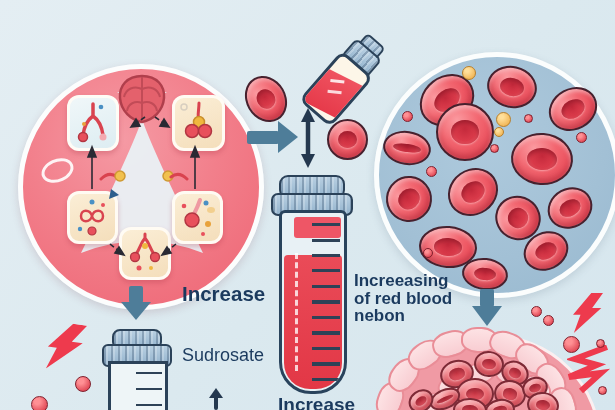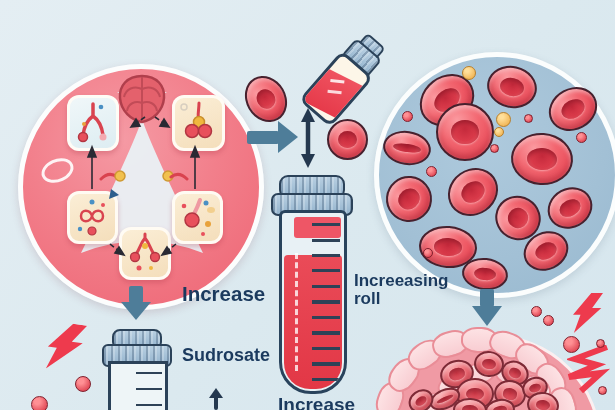--- a/index.html
+++ b/index.html
@@ -36,21 +36,21 @@
   .cap{position:absolute;border:2.5px solid #2b4259;border-radius:8px;
     background:repeating-linear-gradient(90deg,rgba(30,55,85,.28) 0 2px,rgba(255,255,255,.22) 2px 4px,rgba(0,0,0,0) 4px 7px),linear-gradient(180deg,#b9d0e2 0%,#93b3cd 100%);}
   
   .shaft{position:absolute;background:#4e7d99;border-radius:2px;}
   .tri{position:absolute;width:0;height:0;}
   .navy{background:#24384f;}
   
   .st{position:absolute;border-radius:45%;background:linear-gradient(180deg,#fde2e4 0%,#f8cdd2 100%);border:2px solid #e98d97;}
   .label{position:absolute;color:#1b3a5e;}
   .l1{font-size:20.5px;font-weight:700;line-height:24px;}
-  .l2{font-size:18px;font-weight:700;line-height:22px;}
+  .l2{font-size:18px;font-weight:400;line-height:22px;}
   .l3{font-size:17px;font-weight:600;line-height:17.5px;}
   .l4{font-size:19px;font-weight:700;}
   svg{display:block;}
 </style>
 </head>
 <body>
 
 <div class="stage">
 
   <div class="abs circleL">
@@ -271,17 +271,18 @@
   <div class="d" style="left:598px;top:386px;width:7px;height:7px;"></div>
 
   <div class="label l1 abs" style="left:182px;top:282px;">
     <div>Increase</div>
   </div>
   <div class="label l2 abs" style="left:182px;top:344px;">
     <div>Sudrosate</div>
   </div>
   <div class="label l3 abs" style="left:354px;top:272px;">
     <div>Increeasing</div>
-    <div>roll</div>
+    <div>of red blood</div>
+    <div>nebon</div>
   </div>
   <div class="label l4 abs" style="left:278px;top:394px;">Increase</div>
 
 </div>
 
 </body></html>

